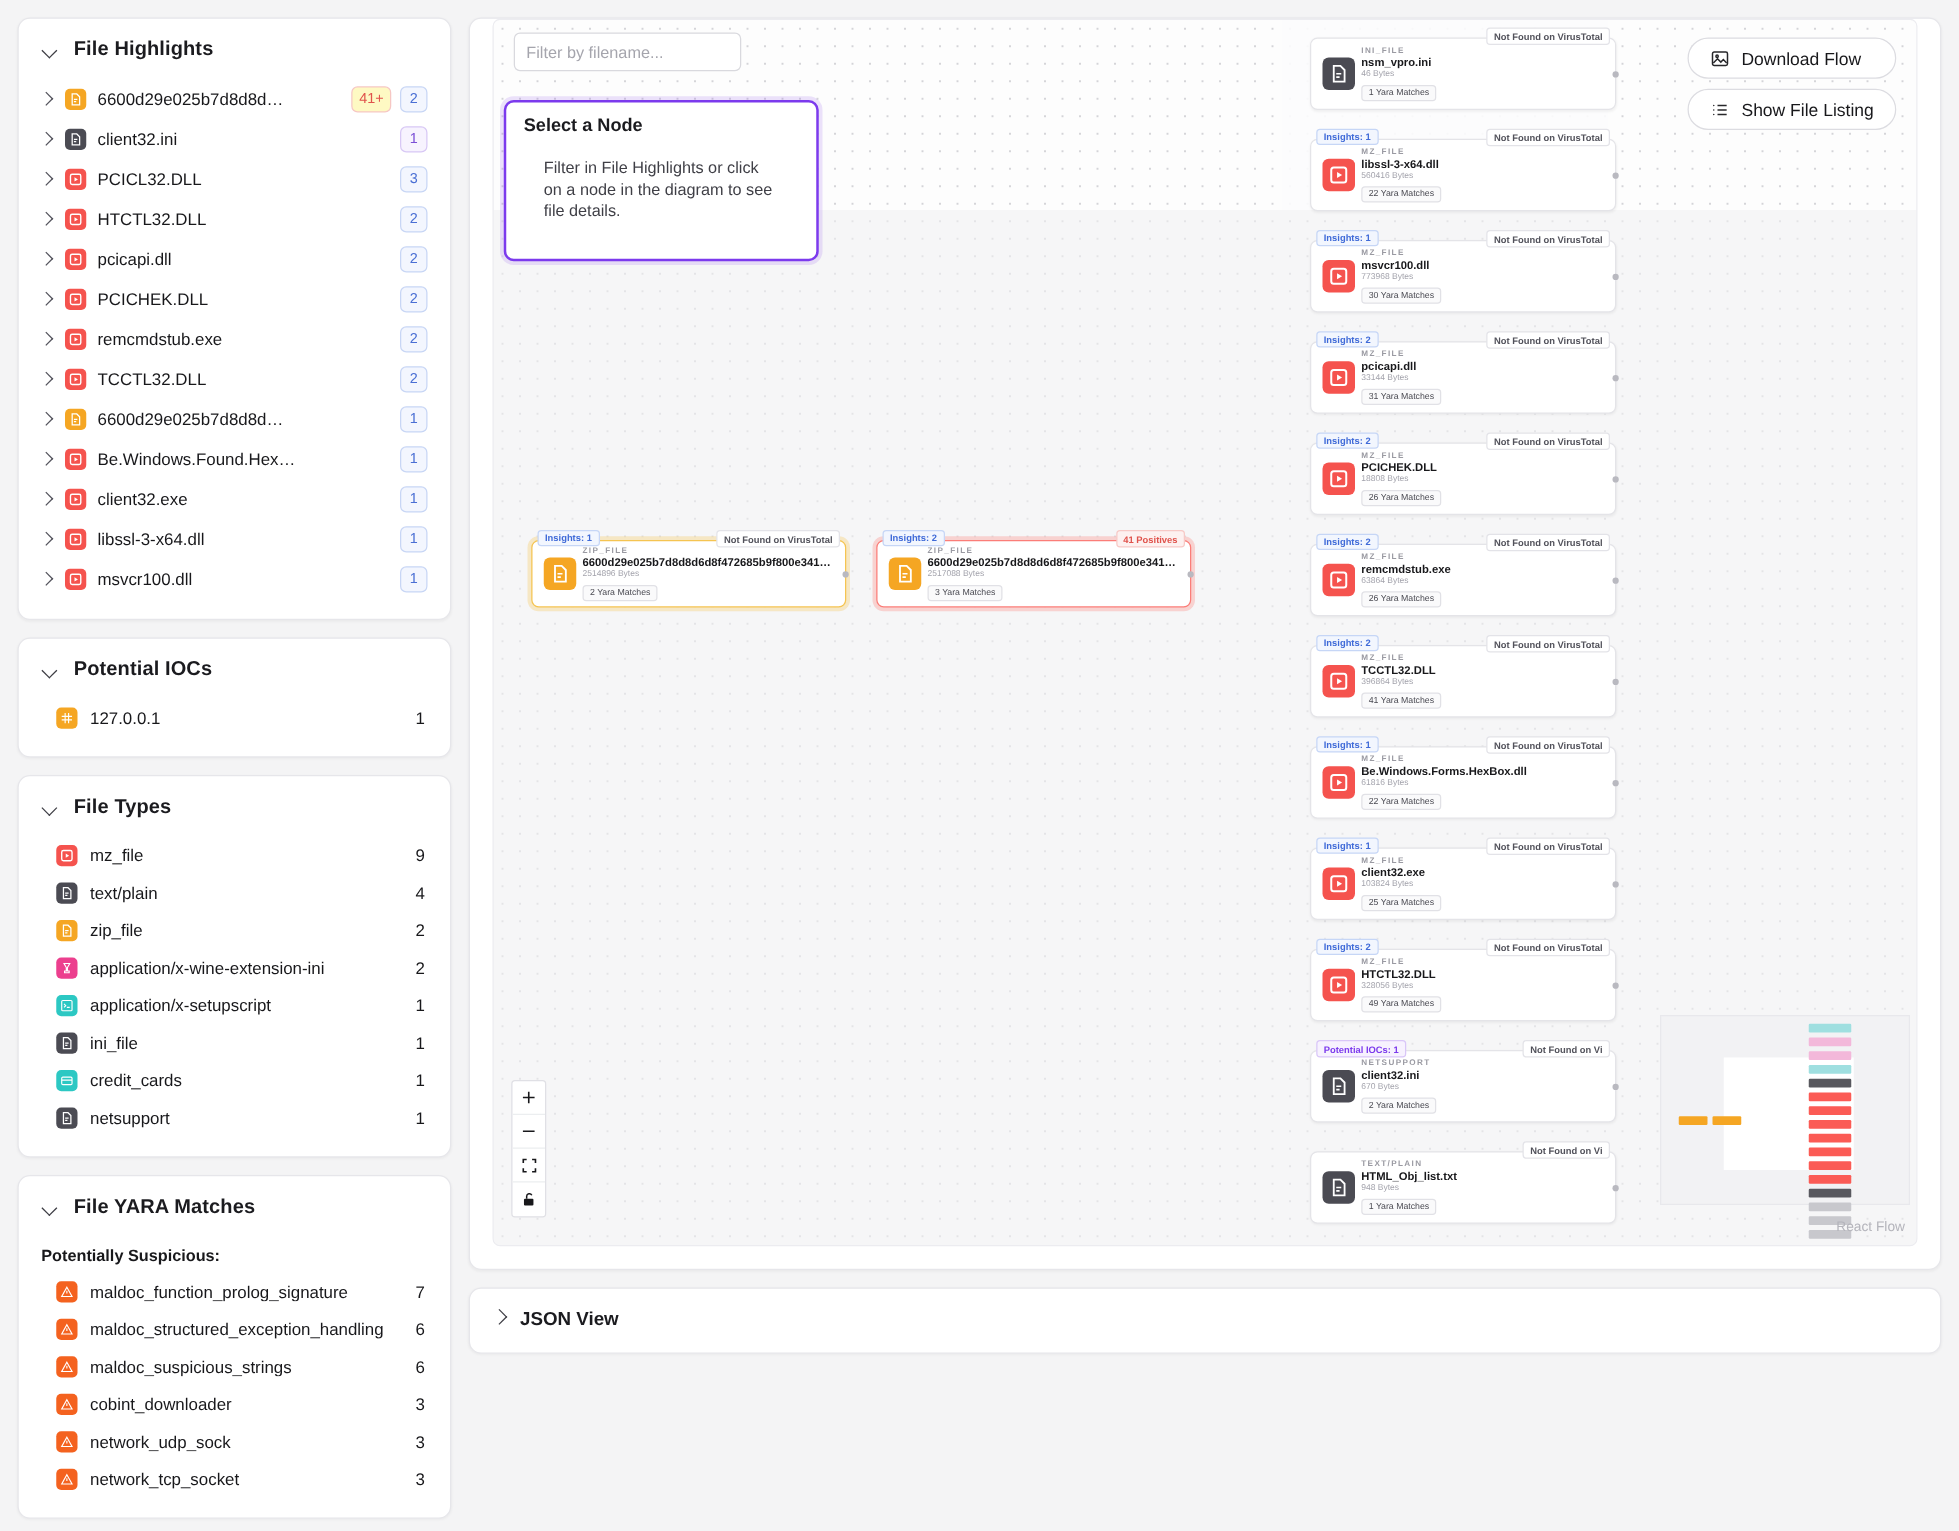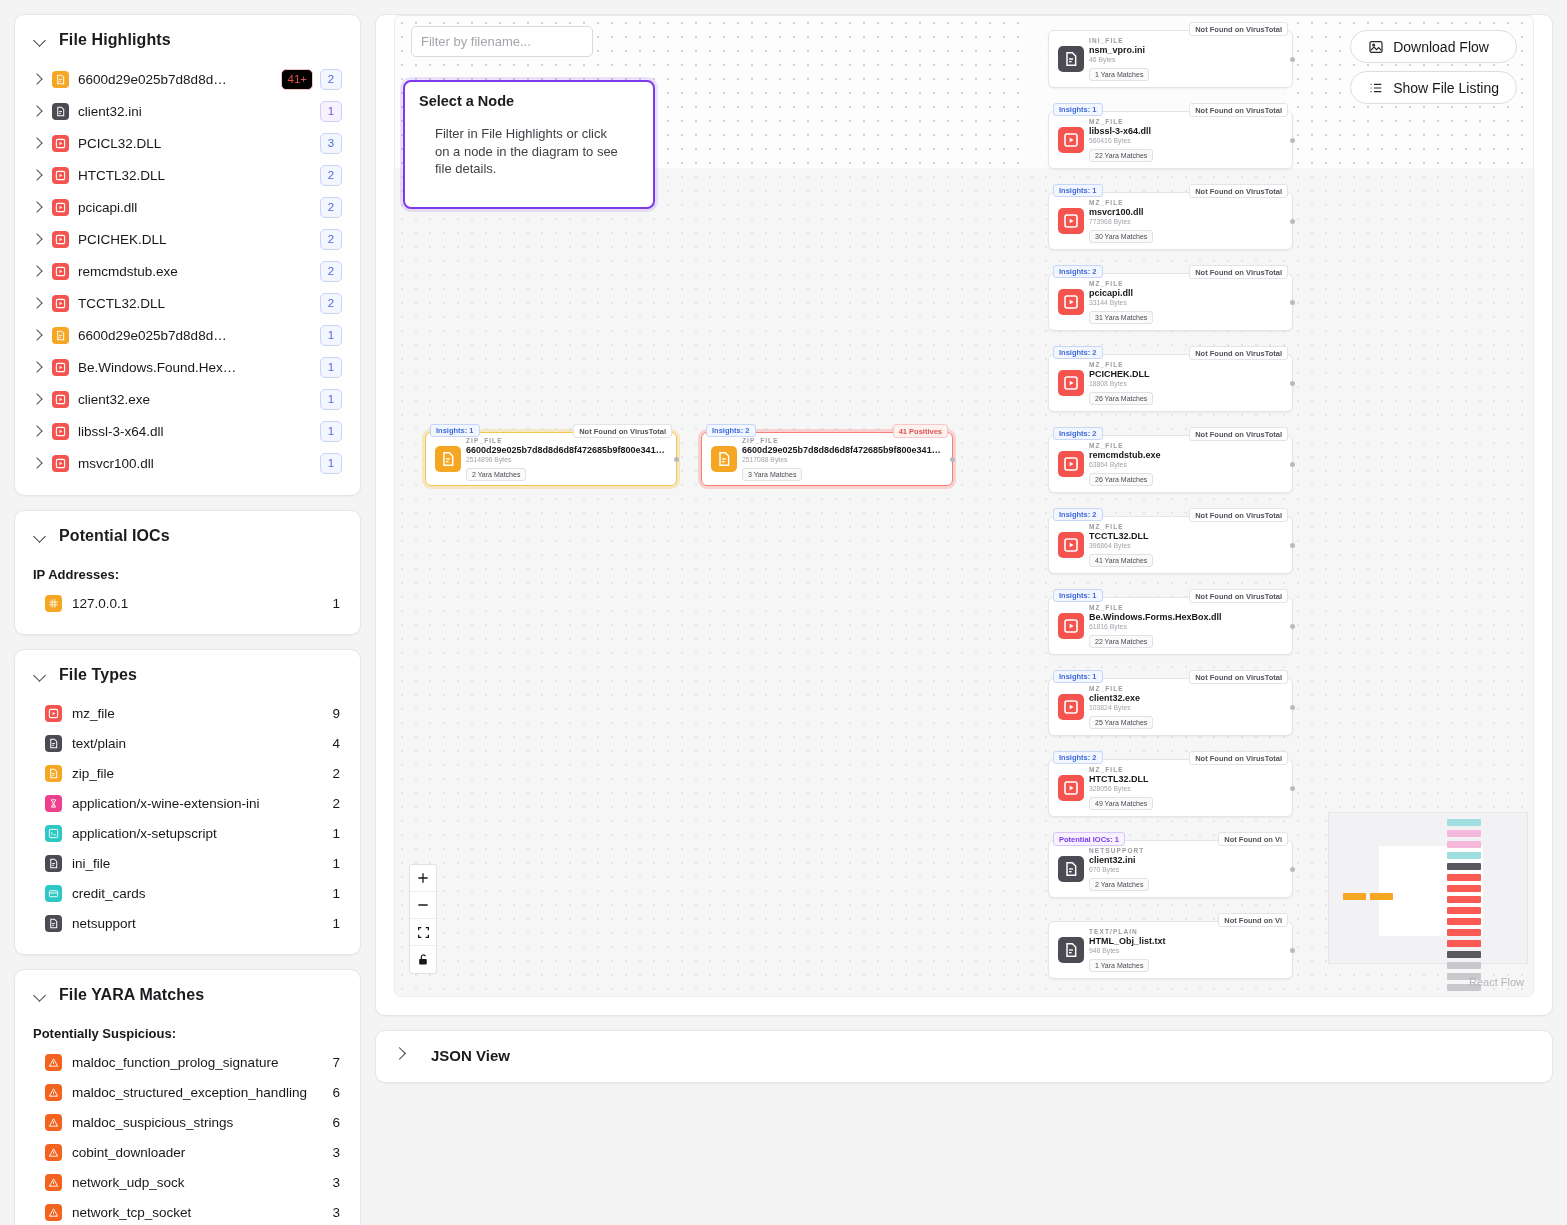--- a/index.html
+++ b/index.html
@@ -53,21 +53,21 @@
     color: #fff;
   }
   .ficon svg { display: block; }
   .fh-name { font-size: 13.5px; color: #18181b; flex: 1 1 auto;
     white-space: nowrap; overflow: hidden; text-overflow: ellipsis; }
   .badge {
     min-width: 22px; height: 21px; border-radius: 5px; font-size: 11.5px;
     display: flex; align-items: center; justify-content: center; padding: 0 5px;
     font-weight: 500;
   }
-  .badge.red { color: #e0534c; background: #000000; border: 1px solid #f6c7c4; }
+  .badge.red { color: #e0534c; background: #fef9c3; border: 1px solid #f6c7c4; }
   .badge.blue { color: #4a6fd4; background: #f3f6fe; border: 1px solid #c8d6f5; }
   .badge.purple { color: #7b4fd6; background: #f7f3fe; border: 1px solid #d8c8f5; }
   .badge-wrap { display: flex; gap: 7px; align-items: center; }
 
   .sub-label { font-size: 13px; font-weight: 700; color: #18181b; padding: 8px 4px 6px 4px; }
   .kv-row {
     display: flex; align-items: center; gap: 10px; height: 30px; padding: 0 4px 0 16px;
   }
   .kv-name { font-size: 13.5px; flex: 1 1 auto; color: #18181b;
     white-space: nowrap; overflow: hidden; text-overflow: ellipsis;}
@@ -176,21 +176,21 @@
 
   .minimap {
     position: absolute; right: 5px; bottom: 32px; width: 200px; height: 152px;
     background: #f2f2f4; border: 1px solid #e8e8ec;
   }
   .mm-view { position: absolute; left: 50px; top: 33px; width: 104px; height: 90px; background: #fff; }
   .mm-bar { position: absolute; height: 7px; border-radius: 1px; }
   .rf-attrib { position: absolute; right: 9px; bottom: 8px; font-size: 11px; color: #b4b4bb; }
 
   .json-card { padding: 16px 18px 18px 18px; }
-  .json-head { display: flex; align-items: flex-start; gap: 23px; }
+  .json-head { display: flex; align-items: flex-start; gap: 8px; }
   .json-title { font-size: 15px; font-weight: 700; }
   .json-desc { font-size: 13.5px; color: #6b6b75; margin: 5px 0 0 39px; }
 </style>
 </head>
 <body>
 
 <div class="app">
 
   <div class="sidebar">
 
@@ -375,21 +375,20 @@
           </div>
         </div>
     </div>
 
     <div class="card">
       <div class="card-head">
         <span class="chev"></span>
         <span class="card-title">Potential IOCs</span>
       </div>
       <div class="card-body">
-        <div class="sub-label">IP Addresses:</div>
         <div id="ioc-list">
             <div class="kv-row">
               <span class="ficon" style="background:#f5a623">
                 <svg width="11" height="11" viewBox="0 0 24 24" stroke="#fff" stroke-width="2" fill="none">
                   <line x1="9" y1="3" x2="9" y2="21"></line>
                   <line x1="15" y1="3" x2="15" y2="21"></line>
                   <line x1="3" y1="9" x2="21" y2="9"></line>
                   <line x1="3" y1="15" x2="21" y2="15"></line>
                 </svg>
               </span>

